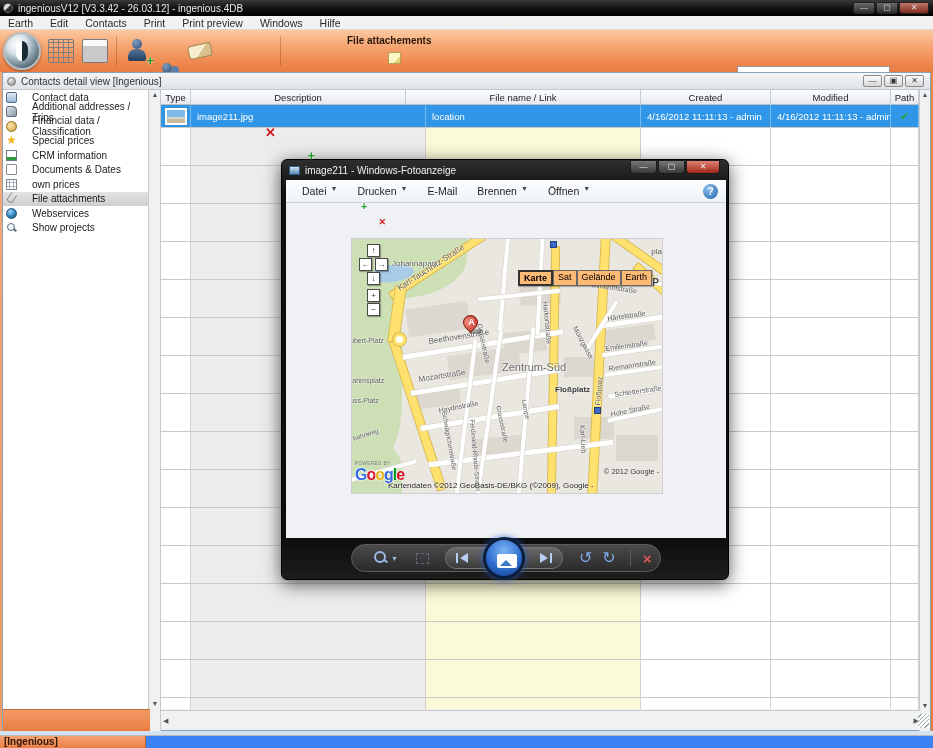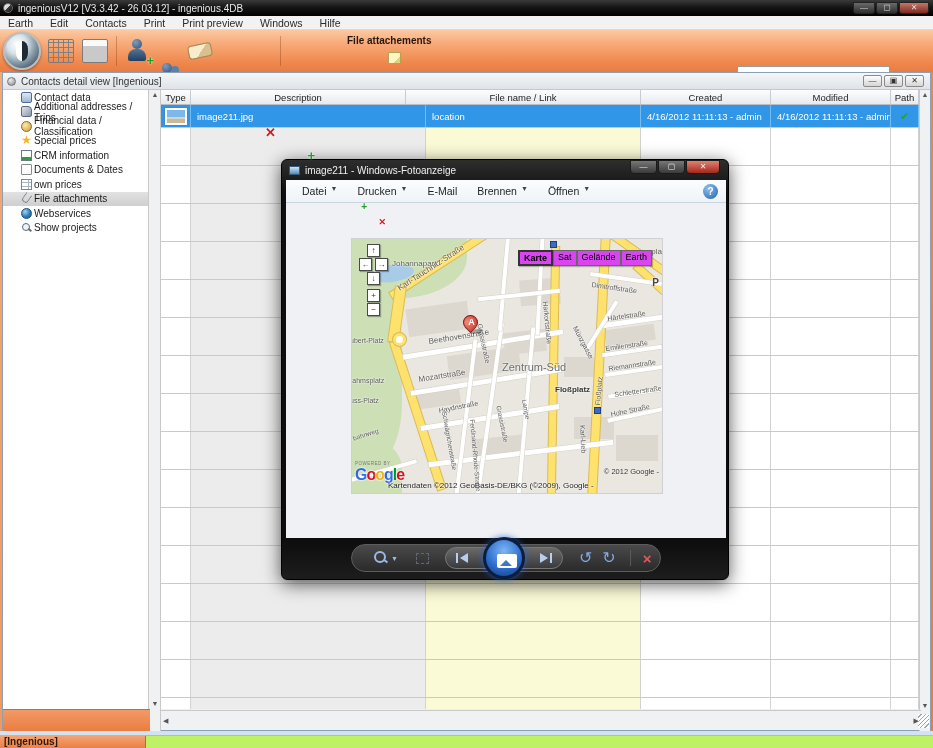--- a/index.html
+++ b/index.html
@@ -81,21 +81,21 @@
   .child-title { position:absolute; left:0; top:0; width:100%; height:17px;
     background:linear-gradient(180deg,#f4f6f8,#dfe3e8); border-bottom:1px solid #c2c8cf;
     display:flex; align-items:center; font-size:10px; color:#333; }
   .child-ico { width:9px; height:9px; border-radius:50%; background:radial-gradient(circle at 35% 30%,#eee,#888); margin:0 5px 0 4px; border:1px solid #777; }
   .child-btns { position:absolute; right:6px; top:2px; display:flex; gap:2px; }
   .cbtn { width:19px; height:12px; border:1px solid #8a8a8a; border-radius:2px;
     background:linear-gradient(180deg,#fdfdfd,#d6d6d6); font-size:8px; line-height:10px; text-align:center; color:#333; }
 
   
   .sidebar { position:absolute; left:0; top:17px; width:146px; height:619px; background:#fff; border-right:1px solid #c9c9c9; }
-  .side-item { display:flex; align-items:center; gap:2px; height:14.5px; padding-left:18px; font-size:10px; color:#1a1a1a; cursor:default; }
+  .side-item { display:flex; align-items:center; gap:15px; height:14.5px; padding-left:3px; font-size:10px; color:#1a1a1a; cursor:default; }
   .side-item.sel { background:linear-gradient(180deg,#e2e2e2,#cfcfcf); }
   .s-ico { width:11px; height:11px; flex:0 0 11px; position:relative; }
   .si-contact { background:linear-gradient(180deg,#dfe9f5,#9db6d4); border:1px solid #4a6c96; border-radius:2px; }
   .si-addr { background:linear-gradient(135deg,#dfe4ea,#8d99a8); border:1px solid #5d6b7c; border-radius:2px 4px 2px 2px; }
   .si-fin { background:radial-gradient(circle at 35% 35%,#ffe9a8,#c89b3c); border:1px solid #8d6a20; border-radius:50%; }
   .si-star { color:#f4b61d; font-size:12px; line-height:11px; text-align:center; }
   .si-crm { background:linear-gradient(180deg,#fff,#dfe5ea); border:1px solid #6a7a88;
     background-image:linear-gradient(0deg,#2f9e3f 0 60%,transparent 60%); background-size:3px 100%; background-repeat:repeat-x; background-position:1px 2px; }
   .si-doc { background:#fdfdfd; border:1px solid #8a8a8a; border-radius:1px; }
   .si-fields { background:#fff; border:1px solid #7b8a99;
@@ -157,21 +157,21 @@
   .roundabout { position:absolute; left:41px; top:94px; width:13px; height:13px; border-radius:50%; background:#fff; border:3px solid #ffe26e; box-shadow:0 0 0 1px #d9bb56; }
   .map-label { position:absolute; color:#5a5a5a; white-space:nowrap; text-shadow:0 0 2px #fff,0 0 2px #fff; transform-origin:left top; }
   .pin { position:absolute; left:111px; top:76px; width:15px; height:15px; border-radius:50% 50% 50% 0;
     transform:rotate(-45deg); background:radial-gradient(circle at 35% 30%,#f08a7e,#cc3328); border:1px solid #7e1d14; z-index:5; }
   .pin span { position:absolute; left:3.5px; top:1.5px; transform:rotate(45deg); color:#fff; font-size:9px; font-weight:bold; }
   .pin-shadow { position:absolute; left:118px; top:90px; width:12px; height:5px; background:rgba(0,0,0,.3); border-radius:50%; transform:skewX(-30deg); z-index:4; }
   .transit { position:absolute; width:7px; height:7px; background:#3a6cc8; border:1px solid #1e3f80; z-index:3; }
   .pan-btn { position:absolute; width:13px; height:13px; background:#fff; border:1px solid #4a4a4a; box-shadow:1px 1px 1px rgba(0,0,0,.3);
     font-size:8px; line-height:11px; text-align:center; color:#333; z-index:6; }
   .mode-row { position:absolute; left:166px; top:11px; display:flex; z-index:6; }
-  .mode-btn { background:#d946ef; border:1px solid #676767; font-size:9px; padding:1px 4px; color:#000; white-space:nowrap; box-shadow:1px 1px 1px rgba(0,0,0,.25); }
+  .mode-btn { background:#fdba74; border:1px solid #676767; font-size:9px; padding:1px 4px; color:#000; white-space:nowrap; box-shadow:1px 1px 1px rgba(0,0,0,.25);margin-top:20px; }
   .mode-btn.sel { font-weight:bold; border:2px solid #333; }
   .partial-label { position:absolute; right:0px; top:8px; font-size:8px; color:#666; z-index:5; }
   .g-logo { position:absolute; left:3px; top:222px; z-index:6; }
   .g-powered { font-size:4.5px; color:#777; letter-spacing:.5px; }
   .g-word { font-size:16px; font-weight:bold; letter-spacing:-1px; text-shadow:0 0 2px #fff,0 0 2px #fff; }
   .copy-right { position:absolute; right:3px; top:228px; font-size:7.5px; color:#333; text-shadow:0 0 2px #fff; z-index:6; }
   .copy-bottom { position:absolute; left:36px; top:242px; font-size:8px; color:#222; text-shadow:0 0 2px #fff,0 0 2px #fff; z-index:6; }
 
   
   .v-toolbar { position:absolute; left:4px; top:378px; width:440px; height:40px; display:flex; justify-content:center; align-items:center; }
@@ -194,21 +194,21 @@
     box-shadow:0 0 6px rgba(40,100,220,.8); z-index:3; }
   .bigbtn::before { content:""; position:absolute; left:11px; top:14px; width:20px; height:14px; background:#fff; border-radius:2px; }
   .bigbtn::after { content:""; position:absolute; left:14px; top:20px; width:0; height:0;
     border-left:6px solid transparent; border-right:6px solid transparent; border-bottom:6px solid #3a78c8; }
   .rot { font-size:16px; color:#7fa9e8; margin-left:16px; line-height:16px; }
   .vdiv { width:1px; height:16px; background:#5a5a5a; margin-left:14px; }
   .del-x { font-size:15px; color:#e05a5a; font-weight:bold; margin-left:12px; line-height:15px; }
 
   
   .strip { position:absolute; left:0; top:731px; width:933px; height:4px; background:#d3e2f2; }
-  .statusbar { position:absolute; left:0; top:735px; width:933px; height:13px; background:#bef264; border-top:1px solid #b8b8b8; }
+  .statusbar { position:absolute; left:0; top:735px; width:933px; height:13px; background:#3b82f6; border-top:1px solid #b8b8b8; }
   .status-orange { position:absolute; left:0; top:0; width:146px; height:13px;
     background:linear-gradient(180deg,#f4a univ373,#ea7d42); background:linear-gradient(180deg,#f4a373,#ea7d42);
     border-right:1px solid #c06634; font-size:10px; font-weight:bold; color:#30180a; padding:0 4px; line-height:12px; }
 </style>
 </head>
 <body>
 
 <div id="app">
 
   <div class="titlebar">

